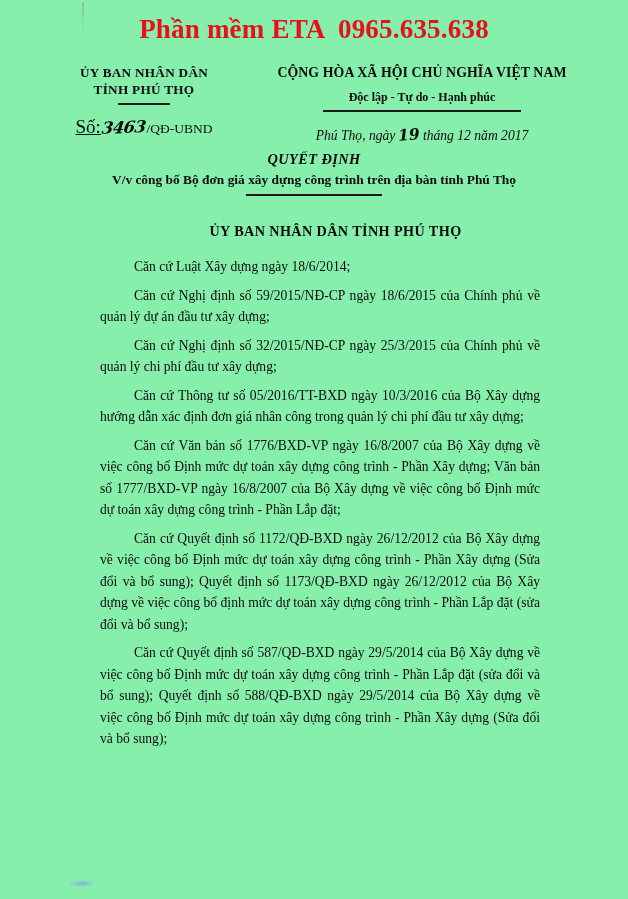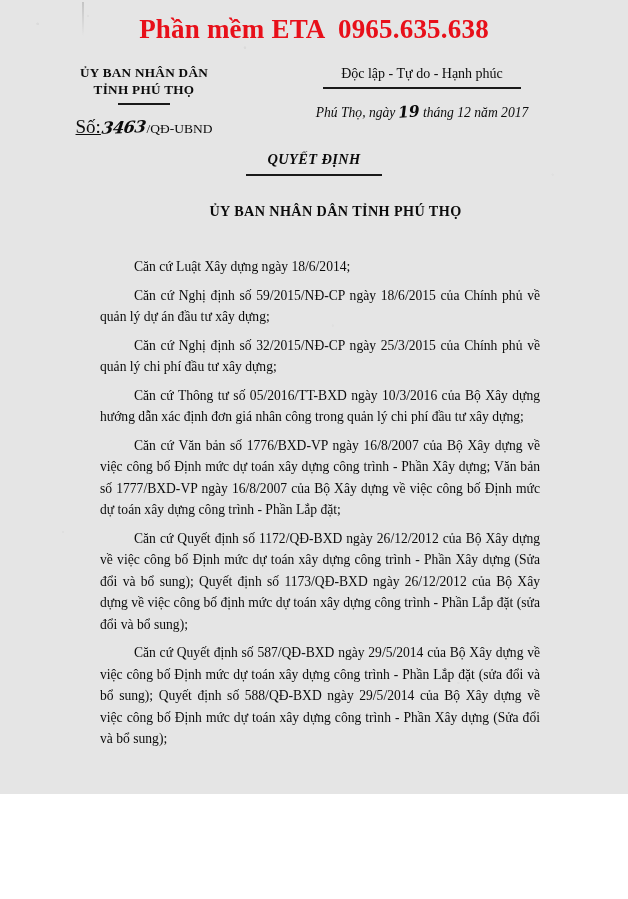--- a/index.html
+++ b/index.html
@@ -9,23 +9,23 @@
     background: #ffffff;
   }
   body {
     font-family: "Liberation Serif", "DejaVu Serif", serif;
     color: #0b0b0b;
   }
 
   .page {
     position: relative;
     width: 628px;
-    height: 794px;
+    height: 899px;
     margin: 0 auto;
-    background: #e5e5e5;
+    background: #86efac;
     overflow: hidden;
     box-sizing: border-box;
   }
 
   
   .scan-noise {
     position: absolute;
     inset: 0;
     pointer-events: none;
     opacity: .5;
@@ -100,24 +100,24 @@
     line-height: 17px;
     letter-spacing: .3px;
   }
   .nation-line {
     font-weight: bold;
     font-size: 13.8px;
     line-height: 17px;
     letter-spacing: .1px;
   }
   .motto-line {
-    font-weight: normal;
-    font-size: 14px;
+    font-weight: bold;
+    font-size: 12px;
     line-height: 18px;
-    margin-top: 1px;
+    margin-top: 7px;
   }
   .rule-short {
     width: 52px;
     height: 2px;
     background: #1a1a1a;
     margin: 5px auto 0 auto;
   }
   .rule-long {
     width: 198px;
     height: 2px;
@@ -229,31 +229,33 @@
       <div class="org-line">ỦY BAN NHÂN DÂN</div>
       <div class="org-line">TỈNH PHÚ THỌ</div>
       <div class="rule-short"></div>
 
       <div class="so-row">
         <span class="so-label">Số:</span><span class="so-number">3463</span><span class="so-suffix">/QĐ-UBND</span>
       </div>
     </div>
 
     <div class="lh-right">
+      <div class="nation-line">CỘNG HÒA XÃ HỘI CHỦ NGHĨA VIỆT NAM</div>
       <div class="motto-line">Độc lập - Tự do - Hạnh phúc</div>
       <div class="rule-long"></div>
 
       <div class="date-row">
         <span>Phú Thọ, ngày</span><span class="date-day">19</span><span>tháng 12 năm 2017</span>
       </div>
     </div>
   </div>
 
   <div class="title-block">
     <div class="doc-kind">QUYẾT ĐỊNH</div>
+    <div class="doc-subject">V/v công bố Bộ đơn giá xây dựng công trình trên địa bàn tỉnh Phú Thọ</div>
     <div class="rule-title"></div>
     <div class="issuer">ỦY BAN NHÂN DÂN TỈNH PHÚ THỌ</div>
   </div>
 
   <div class="body-block">
     <p class="para">Căn cứ Luật Xây dựng ngày 18/6/2014;</p>
     <p class="para">Căn cứ Nghị định số 59/2015/NĐ-CP ngày 18/6/2015 của Chính phủ về quản lý dự án đầu tư xây dựng;</p>
     <p class="para">Căn cứ Nghị định số 32/2015/NĐ-CP ngày 25/3/2015 của Chính phủ về quản lý chi phí đầu tư xây dựng;</p>
     <p class="para">Căn cứ Thông tư số 05/2016/TT-BXD ngày 10/3/2016 của Bộ Xây dựng hướng dẫn xác định đơn giá nhân công trong quản lý chi phí đầu tư xây dựng;</p>
     <p class="para">Căn cứ Văn bản số 1776/BXD-VP ngày 16/8/2007 của Bộ Xây dựng về việc công bố Định mức dự toán xây dựng công trình - Phần Xây dựng; Văn bản số 1777/BXD-VP ngày 16/8/2007 của Bộ Xây dựng về việc công bố Định mức dự toán xây dựng công trình - Phần Lắp đặt;</p>

